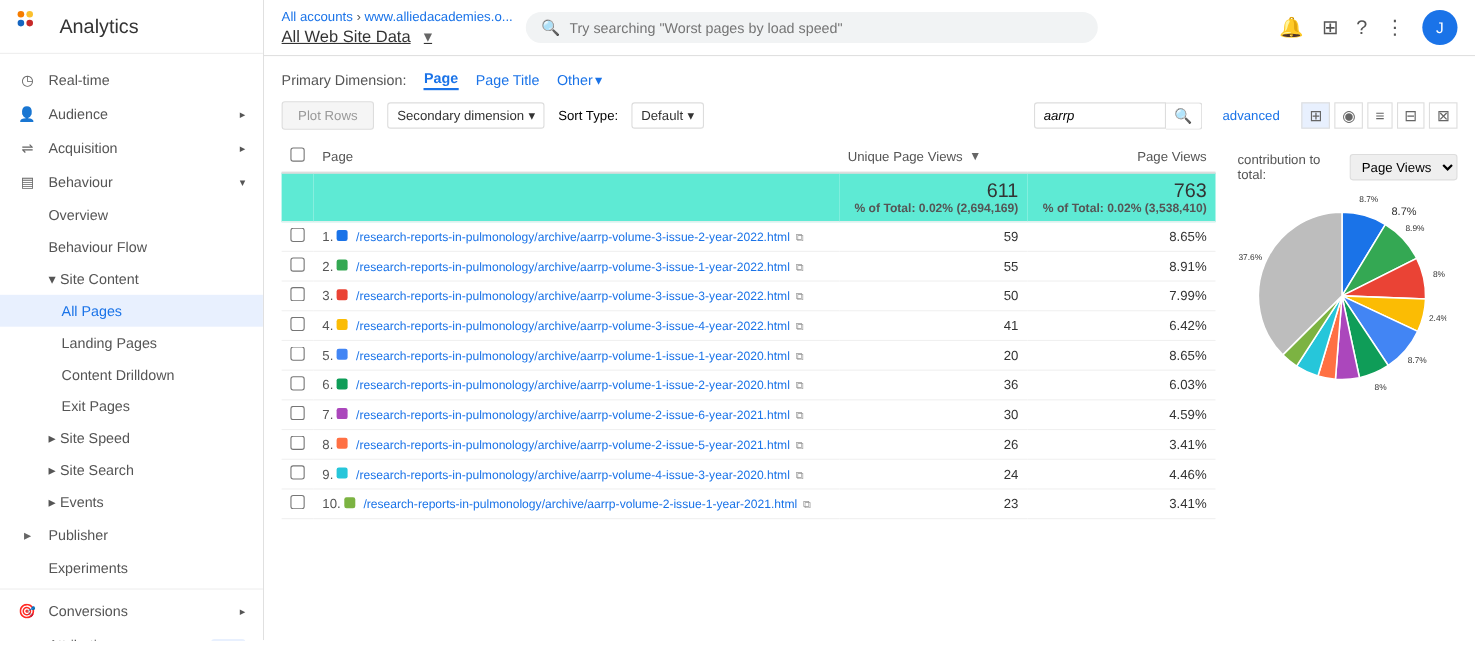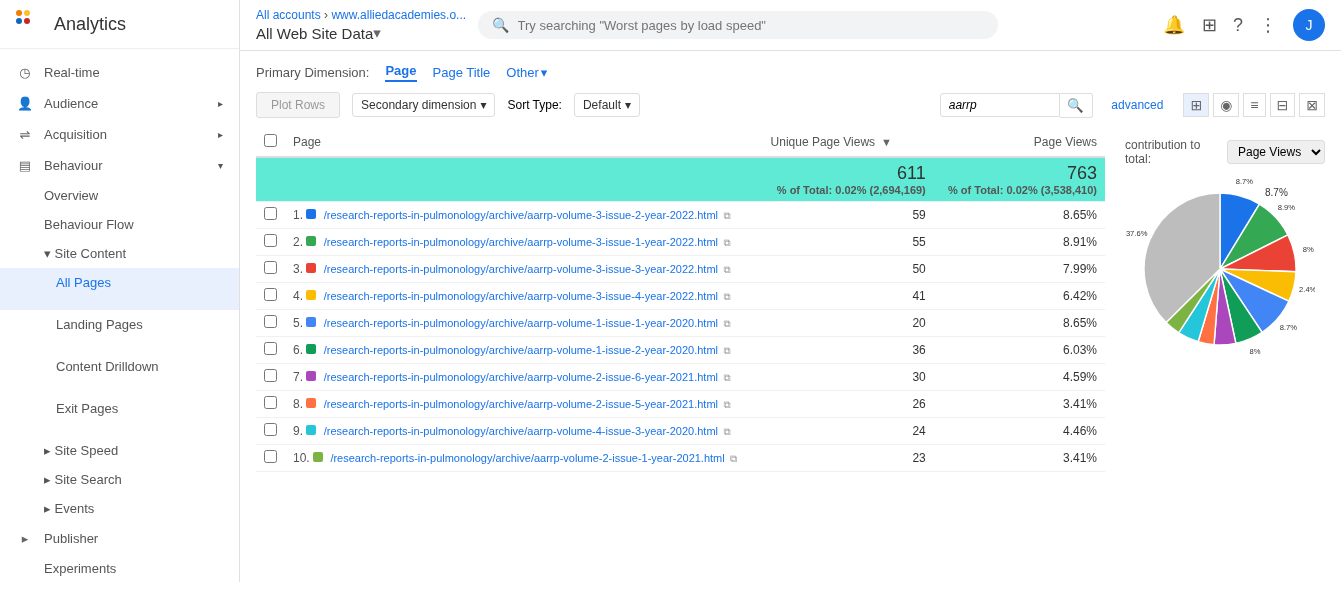--- a/index.html
+++ b/index.html
@@ -23,33 +23,33 @@
     
     .sidebar-nav { flex: 1; padding: 8px 0; }
     .nav-item { display: flex; align-items: center; gap: 10px; padding: 8px 16px; cursor: pointer; color: #555; font-size: 13px; }
     .nav-item.expanded { font-weight: 500; }
     .nav-item .icon { width: 18px; text-align: center; color: #666; }
     .nav-item .label { flex: 1; }
     .nav-item .chevron { font-size: 10px; }
     
     .nav-sub-item { padding: 7px 16px 7px 44px; cursor: pointer; color: #555; font-size: 13px; }
     
-    .nav-sub-sub-item { padding: 7px 16px 20px 56px; cursor: pointer; color: #555; font-size: 13px; }
+    .nav-sub-sub-item { padding: 7px 16px 7px 56px; cursor: pointer; color: #555; font-size: 13px; }
     .nav-sub-sub-item.active { color: #1a73e8; background: #e8f0fe; font-weight: 500; }
     
     .nav-section-divider { border-top: 1px solid #eee; margin: 4px 0; }
     
     
     .main { flex: 1; display: flex; flex-direction: column; overflow: hidden; }
     
     
     .topbar { display: flex; align-items: center; padding: 8px 16px; border-bottom: 1px solid #e0e0e0; gap: 12px; background: #fff; }
     .breadcrumb { font-size: 12px; color: #555; }
     .breadcrumb a { color: #1a73e8; text-decoration: none; }
-    .account-selector { font-size: 15px; font-weight: 500; color: #333; display: flex; align-items: center; gap: 0; }
+    .account-selector { font-size: 15px; font-weight: 500; color: #333; display: flex; align-items: center; gap: 12px; text-decoration: underline; }
     .account-selector .caret { color: #666; }
     .search-bar { flex: 1; max-width: 520px; display: flex; align-items: center; background: #f1f3f4; border-radius: 24px; padding: 6px 14px; gap: 8px; }
     .search-bar input { border: none; background: transparent; outline: none; font-size: 13px; color: #555; width: 100%; }
     .search-icon { color: #666; font-size: 14px; }
     .topbar-actions { margin-left: auto; display: flex; align-items: center; gap: 16px; }
     .topbar-icon { color: #555; font-size: 18px; cursor: pointer; }
     .avatar { width: 32px; height: 32px; border-radius: 50%; background: #1a73e8; color: #fff; display: flex; align-items: center; justify-content: center; font-size: 14px; font-weight: 500; }
     
     
     .content { flex: 1; overflow-y: auto; padding: 12px 16px; }

